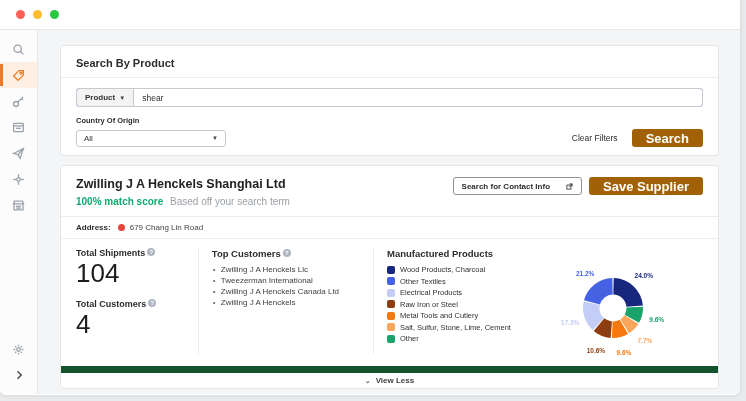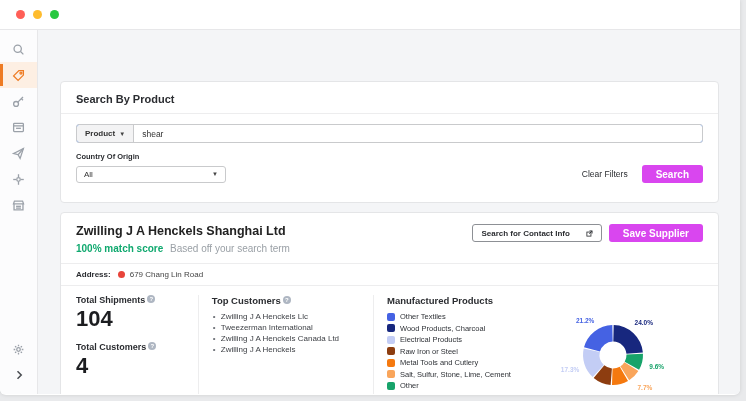--- a/index.html
+++ b/index.html
@@ -14,48 +14,48 @@
   .side-item svg { stroke:#9ba1a9; fill:none; stroke-width:1.6; }
   .side-item.active { background:#fdefe3; }
   .side-item.active::before { content:""; position:absolute; left:0; top:2px; bottom:2px; width:3px; background:#ee7b23; }
   .side-item.active svg { stroke:#ee7b23; }
   .side-spacer { flex:1; }
   
   .main { flex:1; background:#f4f5f7; padding:15px 21px 0 22px; overflow:hidden; }
   .card { background:#fff; border:1px solid #e4e5e7; border-radius:4px; }
   .panel-title { font-size:11px; font-weight:bold; color:#2b2d31; }
   
-  .search-card { padding:11px 15px 19px; margin-bottom:9px;margin-top:36px; }
+  .search-card { padding:11px 15px 8px; margin-bottom:9px; }
   .search-card .panel-title { padding-bottom:8px; border-bottom:1px solid #ededee; margin:0 -15px; padding-left:15px; }
   .combo { display:flex; align-items:stretch; border:1px solid #c9cacc; border-radius:3px; height:19px; margin-top:10px; overflow:hidden; background:#3b82f6; }
   .combo-type { background:#f3f3f4; border-right:1px solid #c9cacc; font-size:8px; font-weight:bold; color:#333; display:flex; align-items:center; padding:0 8px; gap:4px; cursor:pointer; }
   .combo-type .caret { font-size:6px; color:#444; }
   .combo input { border:0; outline:none; flex:1; font-size:8.5px; color:#333; padding:0 8px; }
   .small-label { font-size:7.5px; font-weight:bold; color:#2b2d31; margin-top:9px; }
   .filters-row { display:flex; align-items:center; margin-top:4px; }
   .select { width:150px; height:17px; border:1px solid #c9cacc; border-radius:3px; background:#fff; display:flex; align-items:center; justify-content:space-between; padding:0 7px; font-size:8px; color:#333; cursor:pointer;gap:7px; }
   .select .caret { font-size:6px; color:#444; }
   .clear-filters { margin-left:auto; font-size:8.5px; color:#2b2d31; cursor:pointer; margin-right:14px; }
-  .btn-orange { background:#d946ef; color:#fff; font-size:10px; font-weight:bold; border:none; border-radius:3px; height:18px; padding:0 14px; cursor:pointer; }
+  .btn-orange { background:#a16207; color:#fff; font-size:13px; font-weight:bold; border:none; border-radius:3px; height:18px; padding:0 14px; cursor:pointer; }
   
   .supplier-header { display:flex; padding:11px 15px 9px; }
   .supplier-name { font-size:12.5px; font-weight:bold; color:#222; }
   .match-row { margin-top:5px; font-size:10px; }
   .match-score { color:#10a96f; font-weight:bold; }
   .match-note { color:#9aa0a6; margin-left:4px; }
   .header-btns { margin-left:auto; display:flex; align-items:flex-start; gap:7px; }
   .btn-outline { background:#fff; border:1px solid #8d9095; border-radius:3px; height:18px; font-size:8px; font-weight:bold; color:#2b2d31; padding:0 8px; display:flex; align-items:center; gap:16px; cursor:pointer; }
   .divider { border-top:1px solid #ededee; }
   .address-row { display:flex; align-items:center; padding:6px 15px; font-size:8px; color:#444; }
   .address-label { font-weight:bold; color:#2b2d31; }
   .pin { width:7px; height:7px; border-radius:50%; background:#e8443a; margin:0 5px 0 7px; }
   .stats-row { display:flex; padding:9px 15px 12px; }
   .stat-col { width:130px; border-right:1px solid #ededee; padding-right:10px; }
   .stat-label { font-size:9px; font-weight:bold; color:#2b2d31; }
-  .stat-value { font-size:22px; font-weight:bold; color:#1c1d20; line-height:1.05; margin:2px 0 12px; }
+  .stat-value { font-size:26px; font-weight:normal; color:#1c1d20; line-height:1.05; margin:2px 0 12px; }
   .info-badge { display:inline-block; width:8px; height:8px; border-radius:50%; background:#aeb6c2; color:#fff; font-size:6px; line-height:8px; text-align:center; font-weight:bold; margin-left:2px; vertical-align:2px; }
   .customers-col { width:185px; border-right:1px solid #ededee; padding:0 10px 0 13px; }
   .col-header { font-size:9.5px; font-weight:bold; color:#2b2d31; }
   .customers-col ul { list-style:none; margin-top:5px; }
   .customers-col li { font-size:8px; color:#3c3f44; line-height:11px; padding-left:9px; position:relative; }
   .customers-col li::before { content:"•"; position:absolute; left:1px; color:#6b6f75; }
   .products-col { flex:1; padding-left:13px; display:flex; flex-direction:column; }
   .products-body { display:flex; margin-top:5px; }
   .legend { width:148px; }
   .legend-item { display:flex; align-items:center; height:11.5px; }
@@ -204,26 +204,26 @@
                 <li>Tweezerman International</li>
                 <li>Zwilling J A Henckels Canada Ltd</li>
                 <li>Zwilling J A Henckels</li>
               </ul>
           </div>
           <div class="products-col">
             <div class="col-header">Manufactured Products</div>
             <div class="products-body">
               <div class="legend" id="products-legend">
                   <div class="legend-item">
+                    <span class="legend-swatch" style="background: rgb(23, 39, 126);"></span>
+                    <span class="legend-label">Wood Products, Charcoal</span>
+                  </div>
+                  <div class="legend-item">
                     <span class="legend-swatch" style="background: rgb(69, 98, 227);"></span>
                     <span class="legend-label">Other Textiles</span>
-                  </div>
-                  <div class="legend-item">
-                    <span class="legend-swatch" style="background: rgb(23, 39, 126);"></span>
-                    <span class="legend-label">Wood Products, Charcoal</span>
                   </div>
                   <div class="legend-item">
                     <span class="legend-swatch" style="background: rgb(195, 205, 245);"></span>
                     <span class="legend-label">Electrical Products</span>
                   </div>
                   <div class="legend-item">
                     <span class="legend-swatch" style="background: rgb(141, 61, 16);"></span>
                     <span class="legend-label">Raw Iron or Steel</span>
                   </div>
                   <div class="legend-item">

